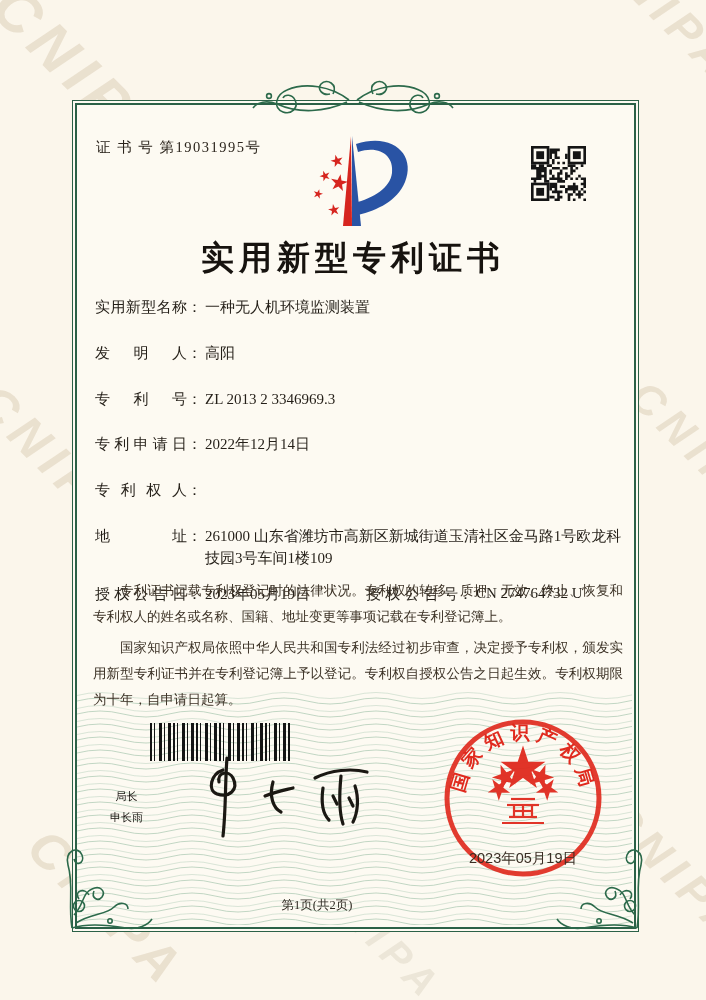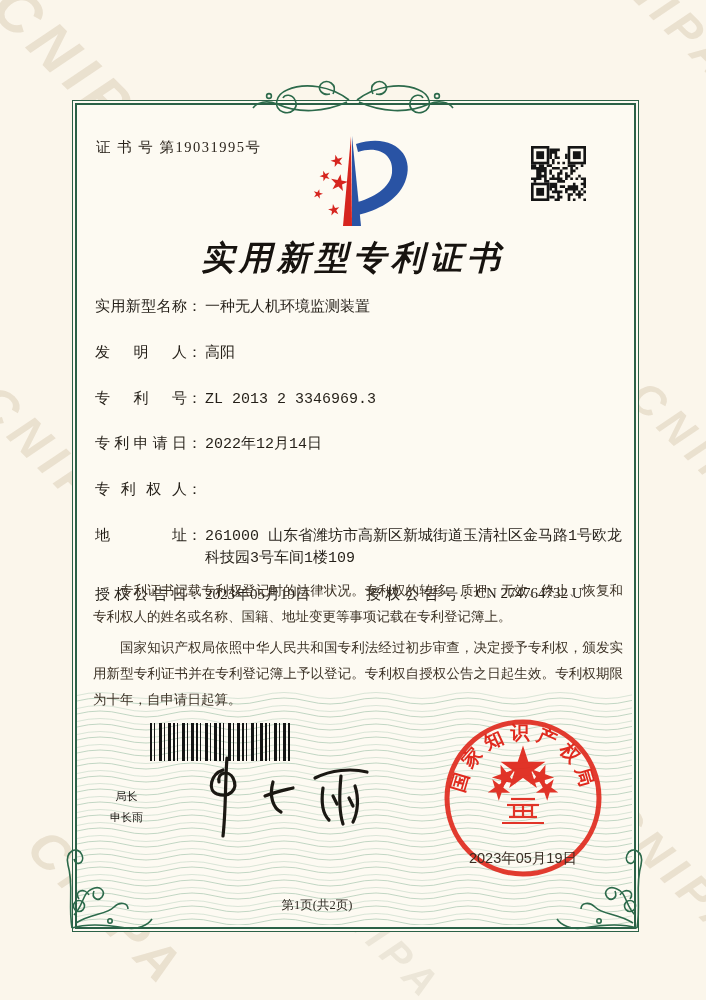--- a/index.html
+++ b/index.html
@@ -9,23 +9,23 @@
       font-weight:bold;font-style:italic;letter-spacing:8px;color:rgba(196,176,142,0.30);
       transform:rotate(45deg);white-space:nowrap;pointer-events:none;}
   .panel{position:absolute;left:72px;top:100px;width:565px;height:830px;
          border:1px solid #2b6147;background:#fdfaf2;}
   .panel-inner{position:absolute;left:2px;top:2px;right:2px;bottom:2px;border:2px solid #2b6147;}
   .waves{position:absolute;left:77px;top:692px;width:555px;height:233px;}
   .cert-no{position:absolute;left:96px;top:138px;font-size:14.5px;letter-spacing:1.5px;color:#2b241c;}
   .logo{position:absolute;left:292px;top:128px;}
   .qr{position:absolute;left:531px;top:146px;width:55px;height:55px;}
   .title{position:absolute;left:0;top:236px;width:706px;text-align:center;
-         font-size:33px;font-weight:700;letter-spacing:5px;color:#17130f;font-style:italic;}
+         font-size:33px;font-weight:700;letter-spacing:5px;color:#17130f;}
   .fields{position:absolute;left:95px;top:297px;width:540px;font-size:15px;}
-  .frow{display:flex;align-items:flex-start;margin-bottom:24px;line-height:1.45;font-family:Liberation Mono, monospace;}
+  .frow{display:flex;align-items:flex-start;margin-bottom:24px;line-height:1.45;}
   .frow.addr{margin-bottom:16px;}
   .flabel{display:inline-block;width:92px;text-align:justify;text-align-last:justify;flex:0 0 92px;}
   .fcolon{flex:0 0 18px;}
   .fvalue{flex:1;}
   .grant-row{display:flex;font-size:15px;}
   .gpair{display:flex;}
   .gpair.right{margin-left:56px;}
   .paras{position:absolute;left:93px;top:578px;width:530px;font-size:13.5px;line-height:1.95;
          color:#3c3226;text-align:justify;}
   .paras p{margin:0 0 4px 0;text-indent:2em;}

